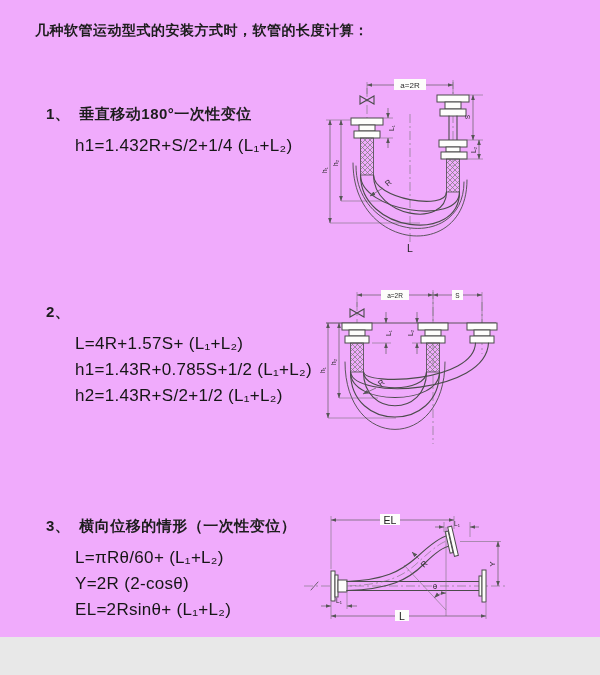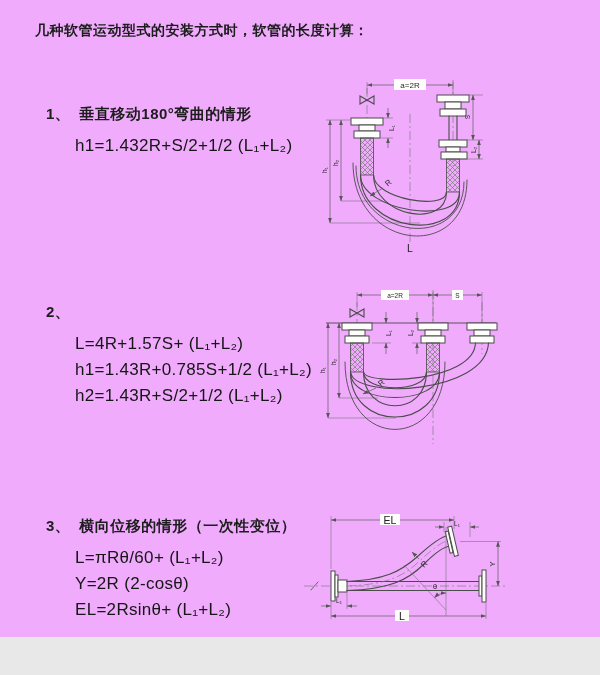--- a/index.html
+++ b/index.html
@@ -32,24 +32,24 @@
 </head>
 <body>
 
 <div class="page">
 
   <h1 class="title">几种软管运动型式的安装方式时，软管的长度计算：</h1>
 
   <section class="sec" id="sec1">
     <div class="sec-heading">
       <span>1、</span>
-      <span>垂直移动180°弯曲的情形</span>
+      <span>垂直移动180°一次性变位</span>
     </div>
     <div class="formulas">
-      <div class="formula">h1=1.432R+S/2+1/2 (L₁+L₂)</div>
+      <div class="formula">h1=1.432R+S/2+1/4 (L₁+L₂)</div>
     </div>
   </section>
 
   <section class="sec" id="sec2">
     <div class="sec-heading">
       <span>2、</span>
     </div>
     <div class="formulas">
       <div class="formula">L=4R+1.57S+ (L₁+L₂)</div>
       <div class="formula">h1=1.43R+0.785S+1/2 (L₁+L₂)</div>

